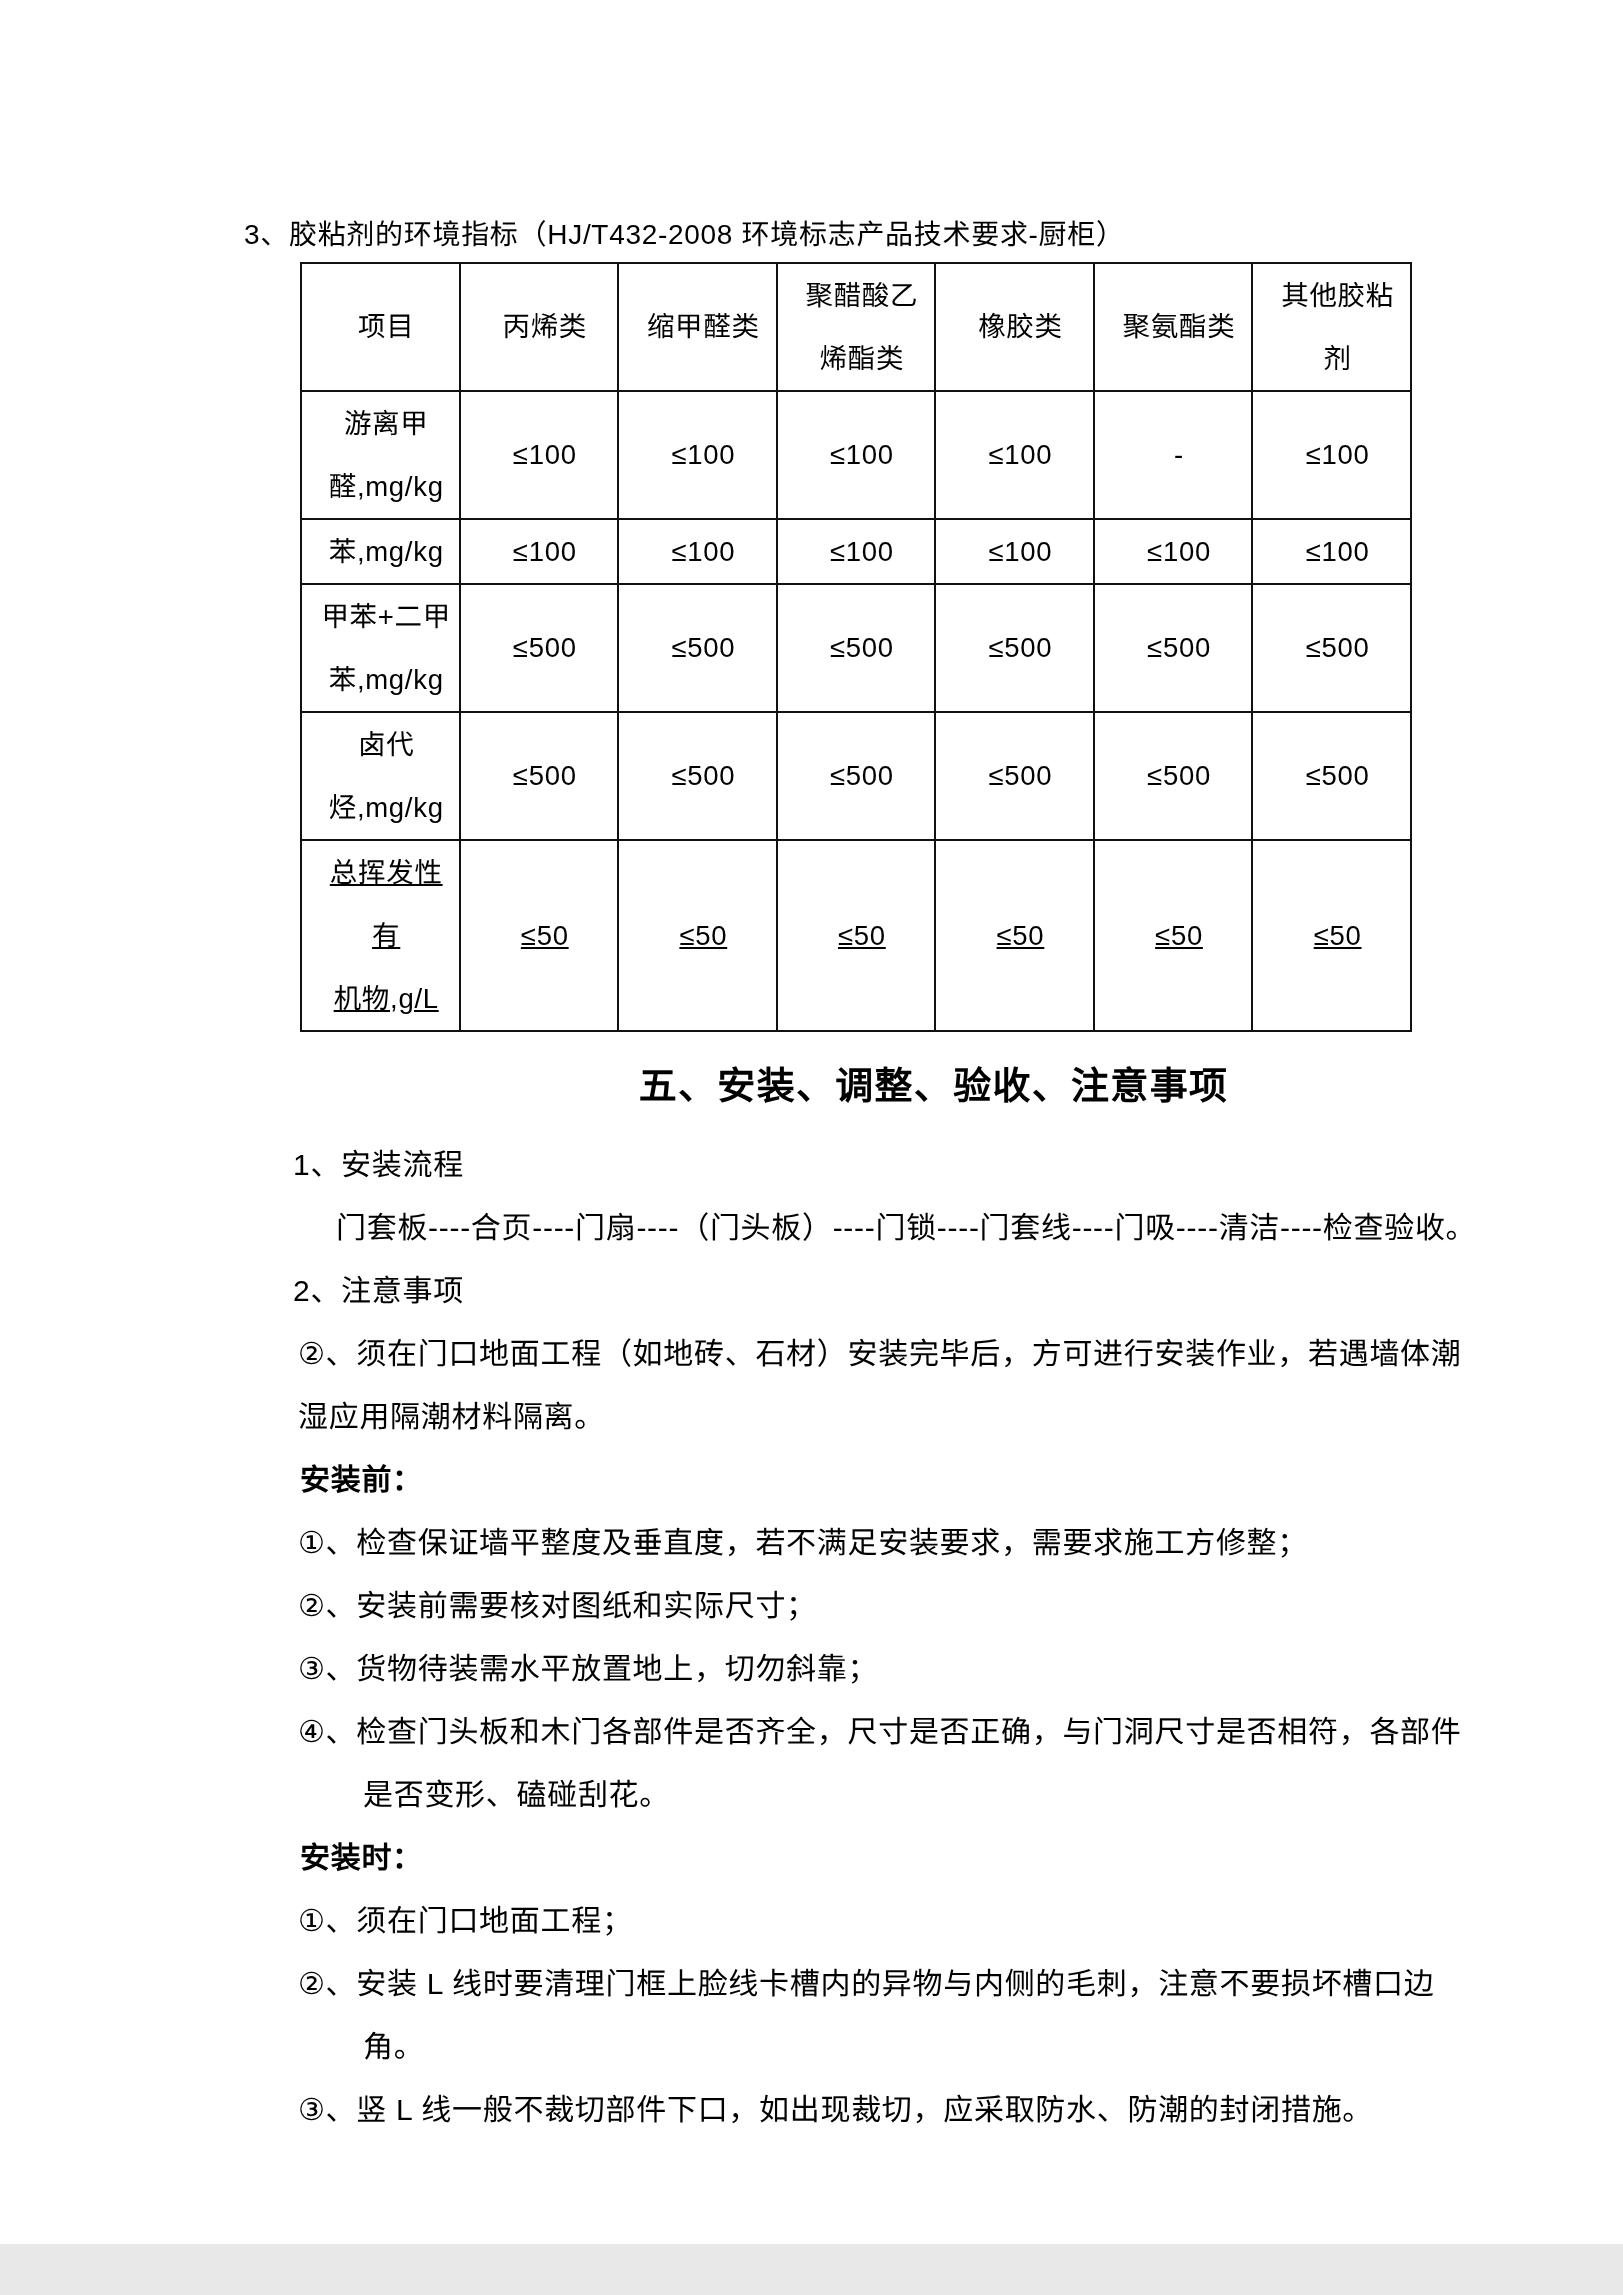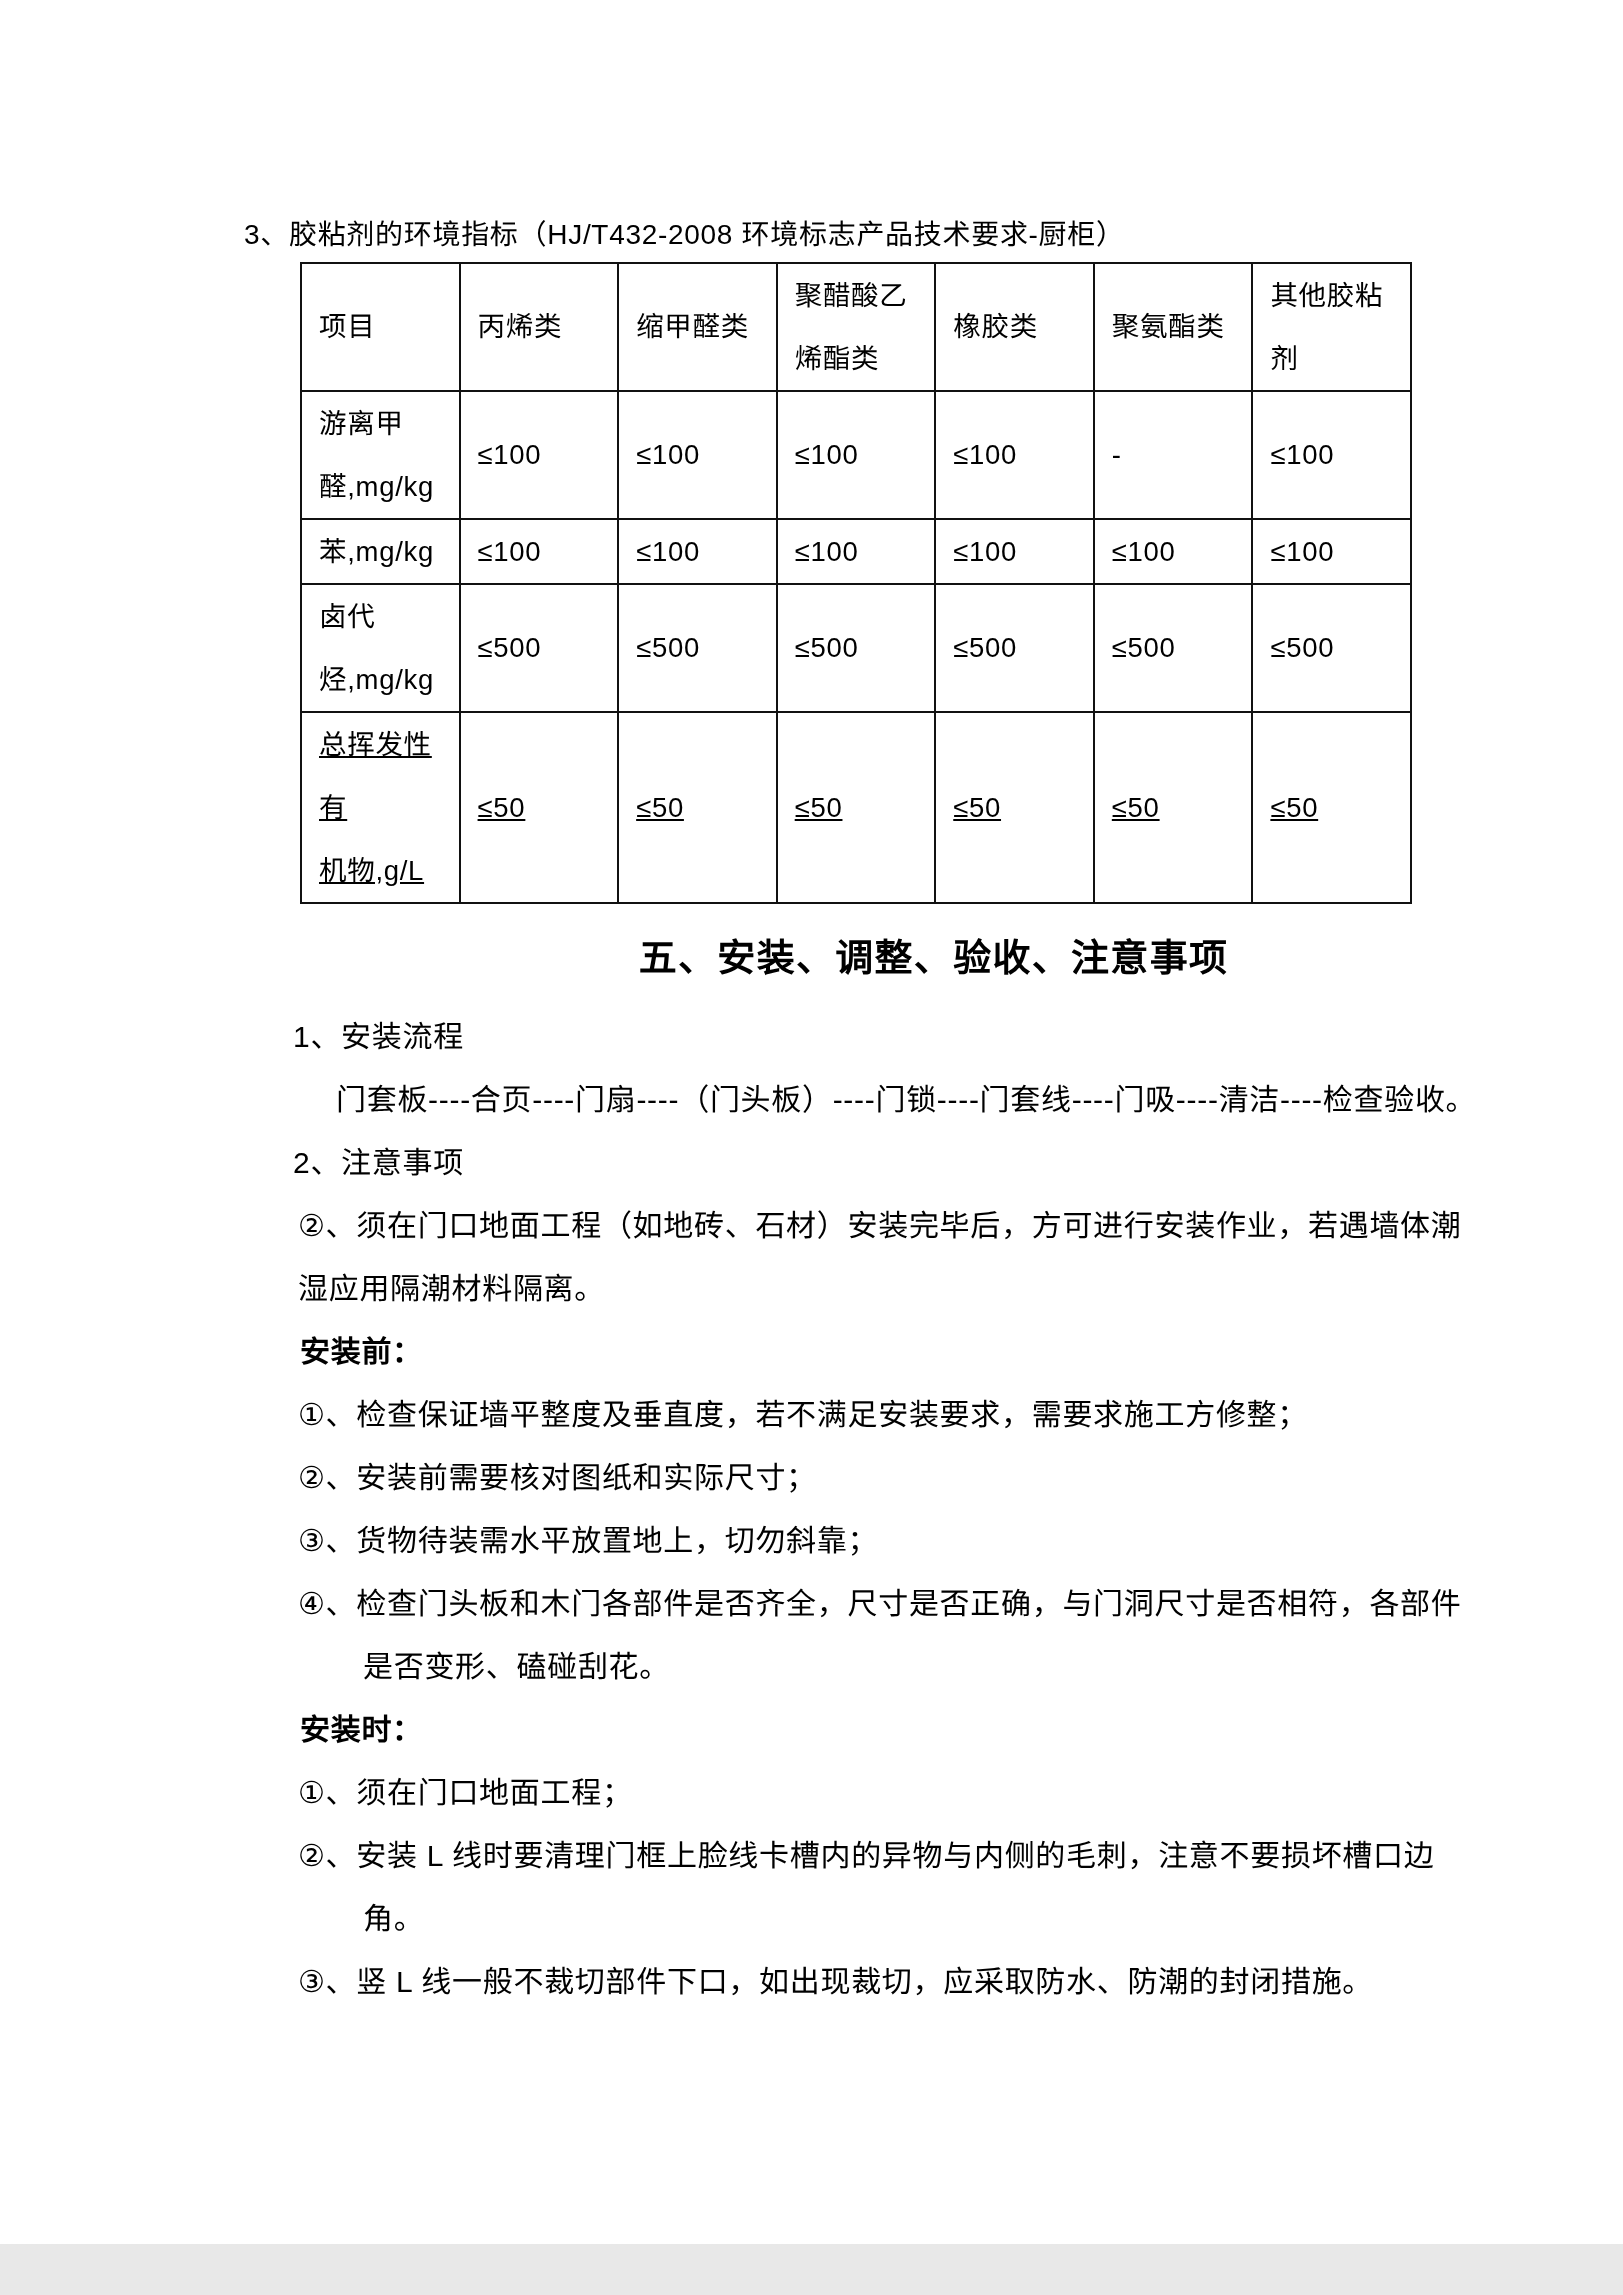--- a/index.html
+++ b/index.html
@@ -32,21 +32,21 @@
     margin: 7.9px 0 0 56px;
     width: 1112px;
     border: 2px solid #111111;
   }
   table.envtab th,
   table.envtab td {
     border: 2px solid #111111;
     font-size: 27.5px;
     font-weight: 400;
     line-height: 63px;
-    text-align: left;
+    text-align: center;
     vertical-align: middle;
     padding: 0 5.2px 0 17px;
     white-space: pre-line;
     letter-spacing: 0.7px;
     overflow: hidden;
   }
   tr.hrow   { height: 128px; }
   tr.row-0  { height: 123px; }
   tr.row-1  { height: 63px;  }
   tr.row-2  { height: 124px; }
@@ -113,20 +113,30 @@
       </tr>
       <tr class="row-1">
         <td>苯,mg/kg</td>
         <td>≤100</td>
         <td>≤100</td>
         <td>≤100</td>
         <td>≤100</td>
         <td>≤100</td>
         <td>≤100</td>
       </tr>
+      <tr class="row-2">
+        <td>甲苯+二甲
+苯,mg/kg</td>
+        <td>≤500</td>
+        <td>≤500</td>
+        <td>≤500</td>
+        <td>≤500</td>
+        <td>≤500</td>
+        <td>≤500</td>
+      </tr>
       <tr class="row-3">
         <td>卤代
 烃,mg/kg</td>
         <td>≤500</td>
         <td>≤500</td>
         <td>≤500</td>
         <td>≤500</td>
         <td>≤500</td>
         <td>≤500</td>
       </tr>

